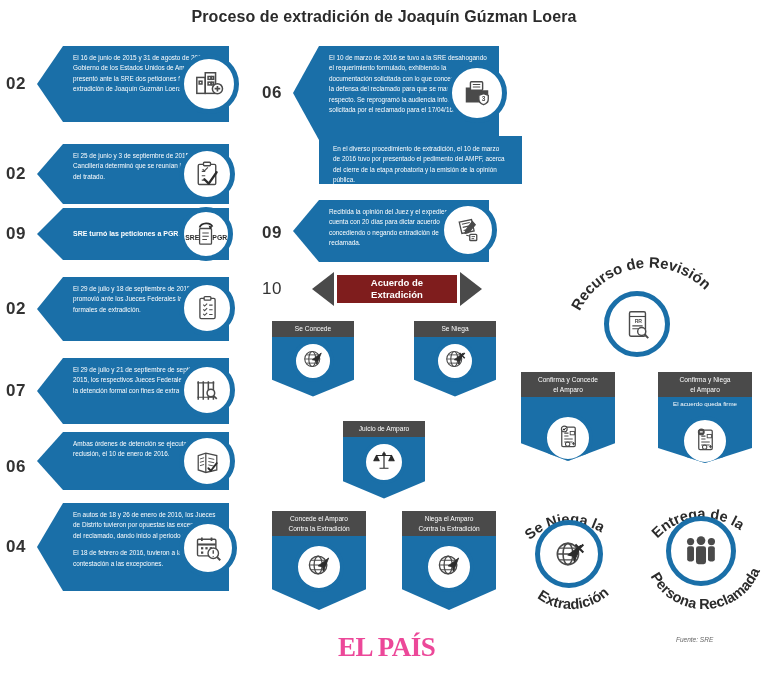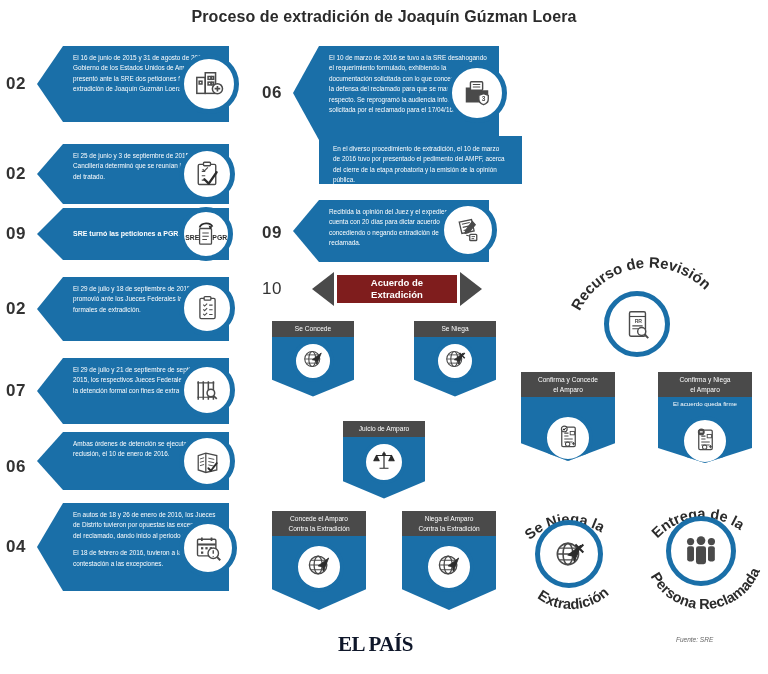--- a/index.html
+++ b/index.html
@@ -123,21 +123,21 @@
   .emblem-ring {
     position:absolute; border-radius:50%;
     border:5px solid #1A6FA8; background:#fff;
     display:flex; align-items:center; justify-content:center;
   }
 
   
   .elpais {
     position:absolute;
     font-family:"Liberation Serif", serif;
-    font-weight:bold; font-size:21px; color:#0f172a;
+    font-weight:bold; font-size:27px; color:#ec4899;
     letter-spacing:-0.5px;
   }
   .source {
     position:absolute;
     font-size:6.5px; font-style:italic; color:#666;
   }
 </style>
 </head>
 <body>
 

